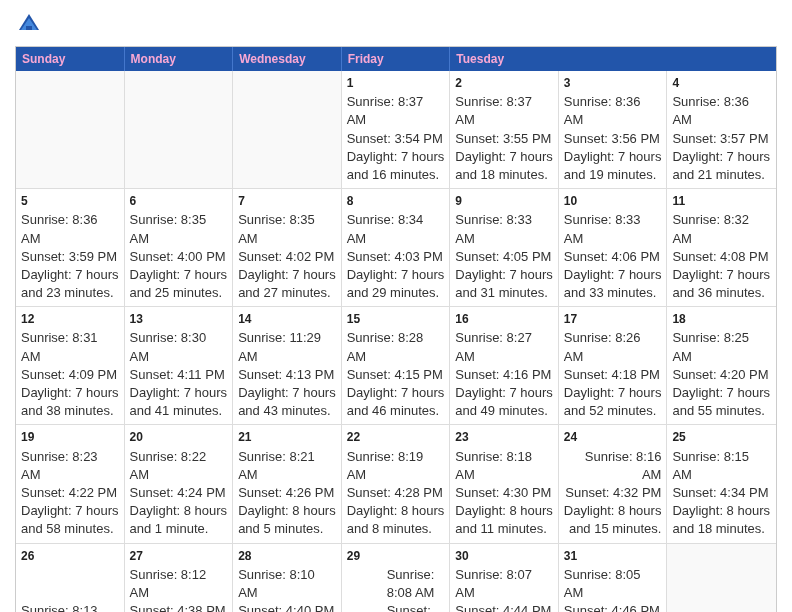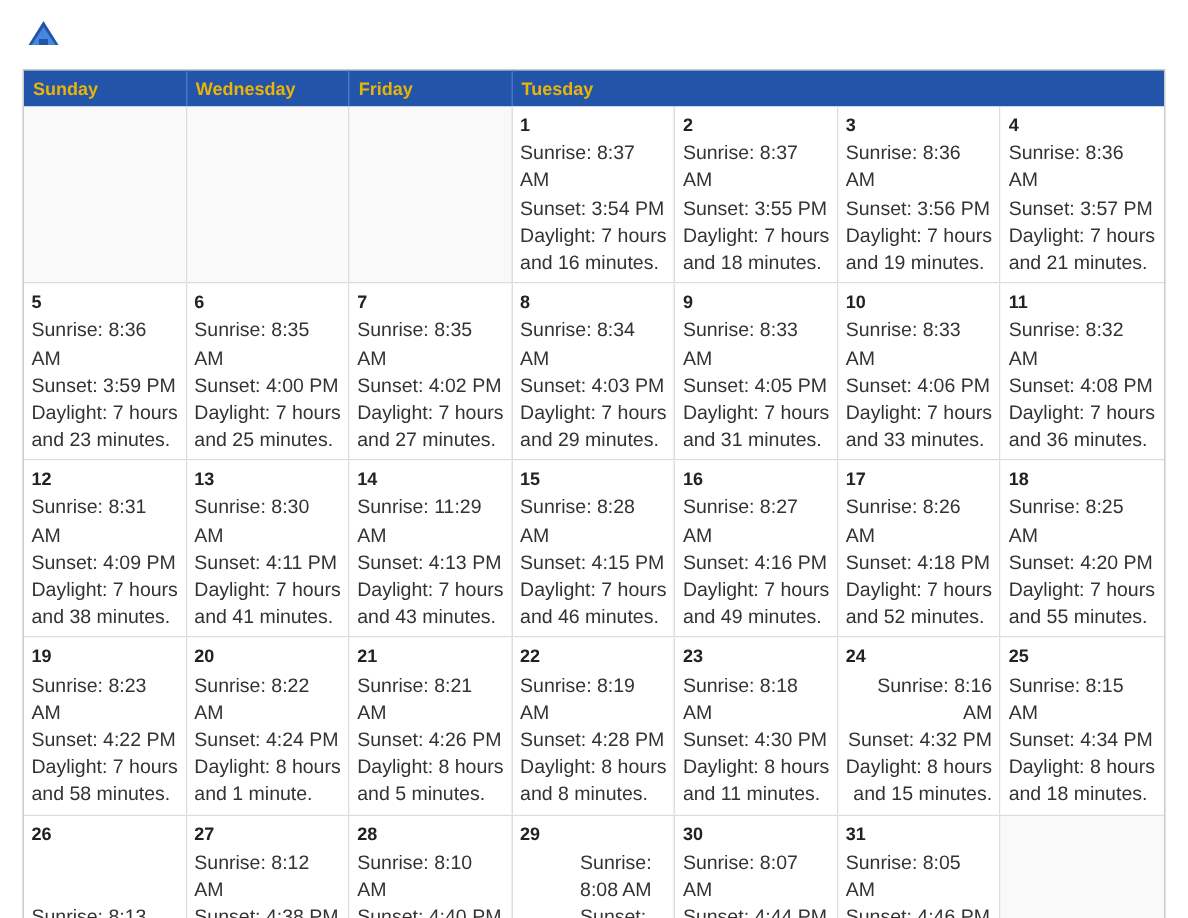--- a/index.html
+++ b/index.html
@@ -66,21 +66,21 @@
       display: flex;
       flex-direction: column;
       border: 1px solid #ccc;
     }
     .cal-header {
       display: grid;
       grid-template-columns: repeat(7, 1fr);
       background: #2255aa;
     }
     .cal-header-cell {
-      color: #eab308;
+      color: #f9a8d4;
       font-size: 12px;
       font-weight: bold;
       padding: 5px 6px;
       border-right: 1px solid #4477cc;
     }
     .cal-header-cell:last-child { border-right: none; }
     .cal-body {
       flex: 1;
       display: flex;
       flex-direction: column;
@@ -133,20 +133,21 @@
     </div>
     <div class="title-block">
       <div class="month-title"></div>
       <div class="location"></div>
     </div>
   </div>
 
   <div class="calendar">
     <div class="cal-header">
     <div class="cal-header-cell">Sunday</div>
+        <div class="cal-header-cell">Monday</div>
         <div class="cal-header-cell">Wednesday</div>
         <div class="cal-header-cell">Friday</div>
         <div class="cal-header-cell">Tuesday</div>
       </div>
     <div class="cal-body">
     <div class="cal-row">
           <div class="cal-cell empty"></div>
           <div class="cal-cell empty"></div>
           <div class="cal-cell empty"></div>
           <div class="cal-cell">

